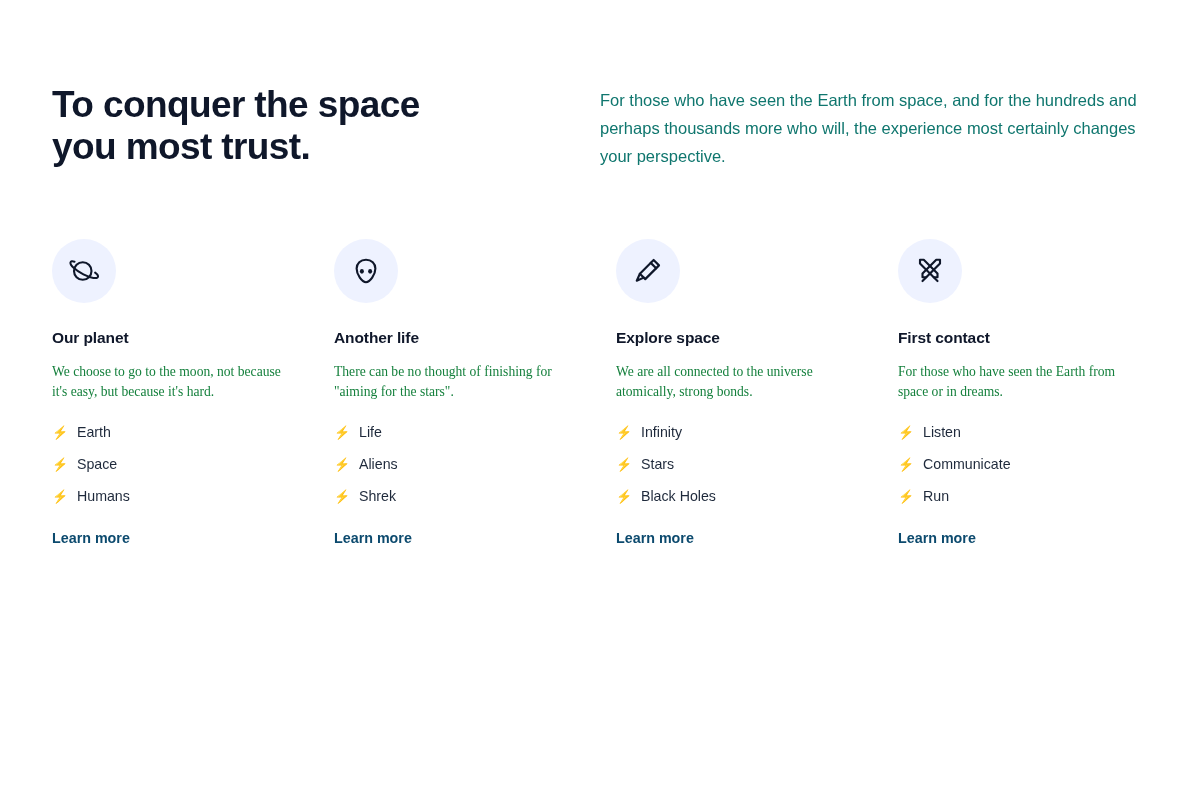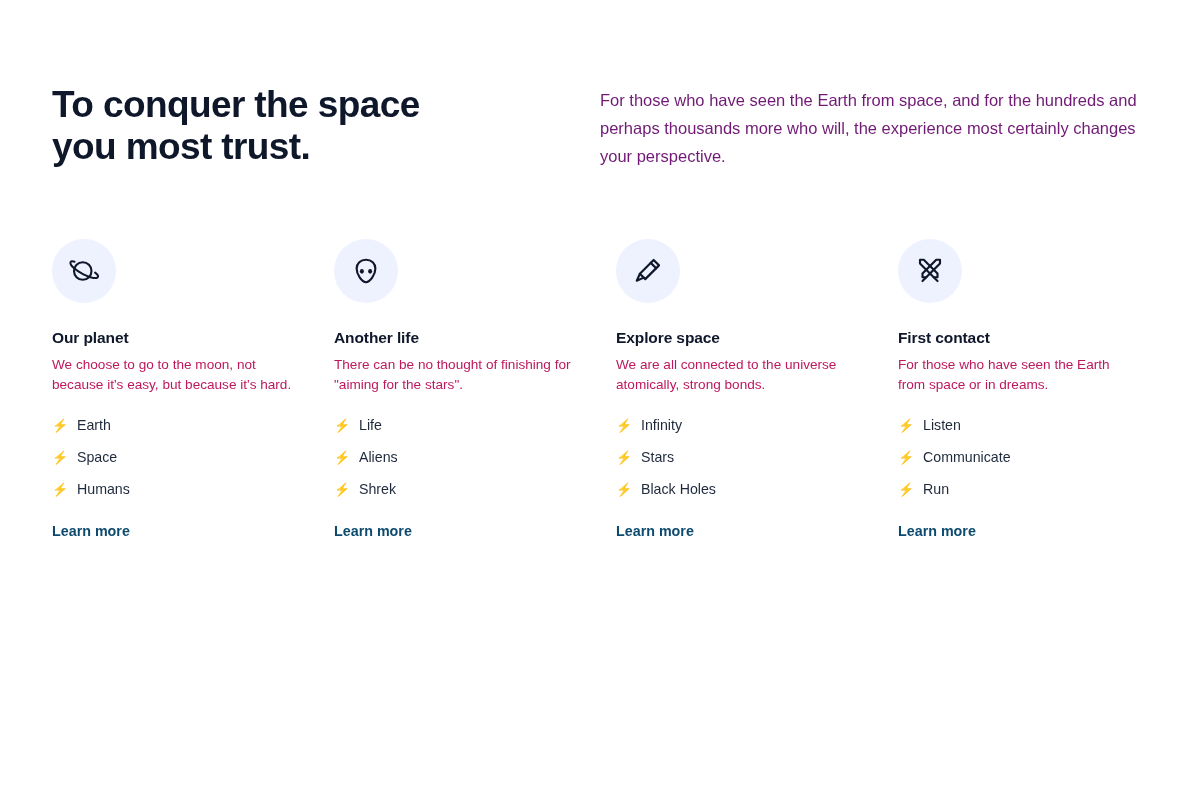--- a/index.html
+++ b/index.html
@@ -40,21 +40,21 @@
   .headline .line2 { display: block; margin-top: 5px; }
   .header-right {
     flex: 1 1 auto;
     padding-left: 0;
     max-width: 545px;
   }
   .lede {
     margin: 0;
     font-size: 16.5px;
     line-height: 28px;
-    color: #701a75;
+    color: #0f766e;
     font-weight: normal;
   }
   
   .features {
     display: flex;
     margin-top: 69px;
     gap: 0;
   }
   .feature {
     width: 282px;
@@ -76,24 +76,25 @@
     display: block;
   }
   .feature-title {
     margin: 26px 0 0 0;
     font-size: 15.5px;
     font-weight: bold;
     color: #0f172a;
     letter-spacing: -0.1px;
   }
   .feature-desc {
-    margin: 8px 0 0 0;
+    margin: 15px 0 0 0;
     font-size: 13.6px;
     line-height: 20px;
-    color: #be185d;
+    color: #15803d;
+    font-family: Liberation Serif, serif;
   }
   .feature-list {
     list-style: none;
     margin: 14px 0 0 0;
     padding: 0;
   }
   .feature-list li {
     display: flex;
     align-items: center;
     font-size: 14.2px;

